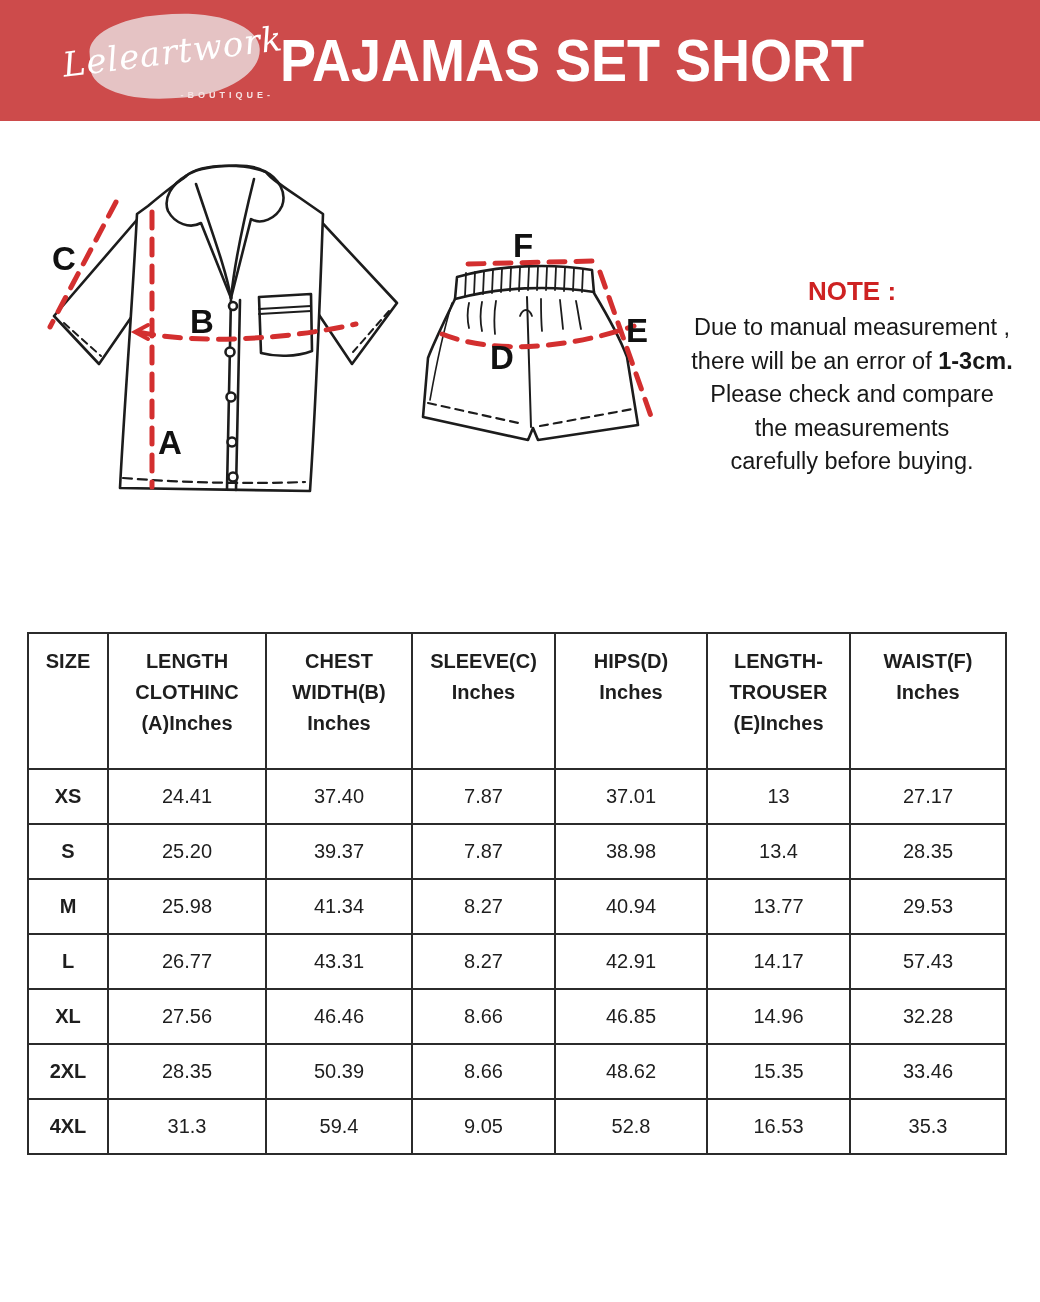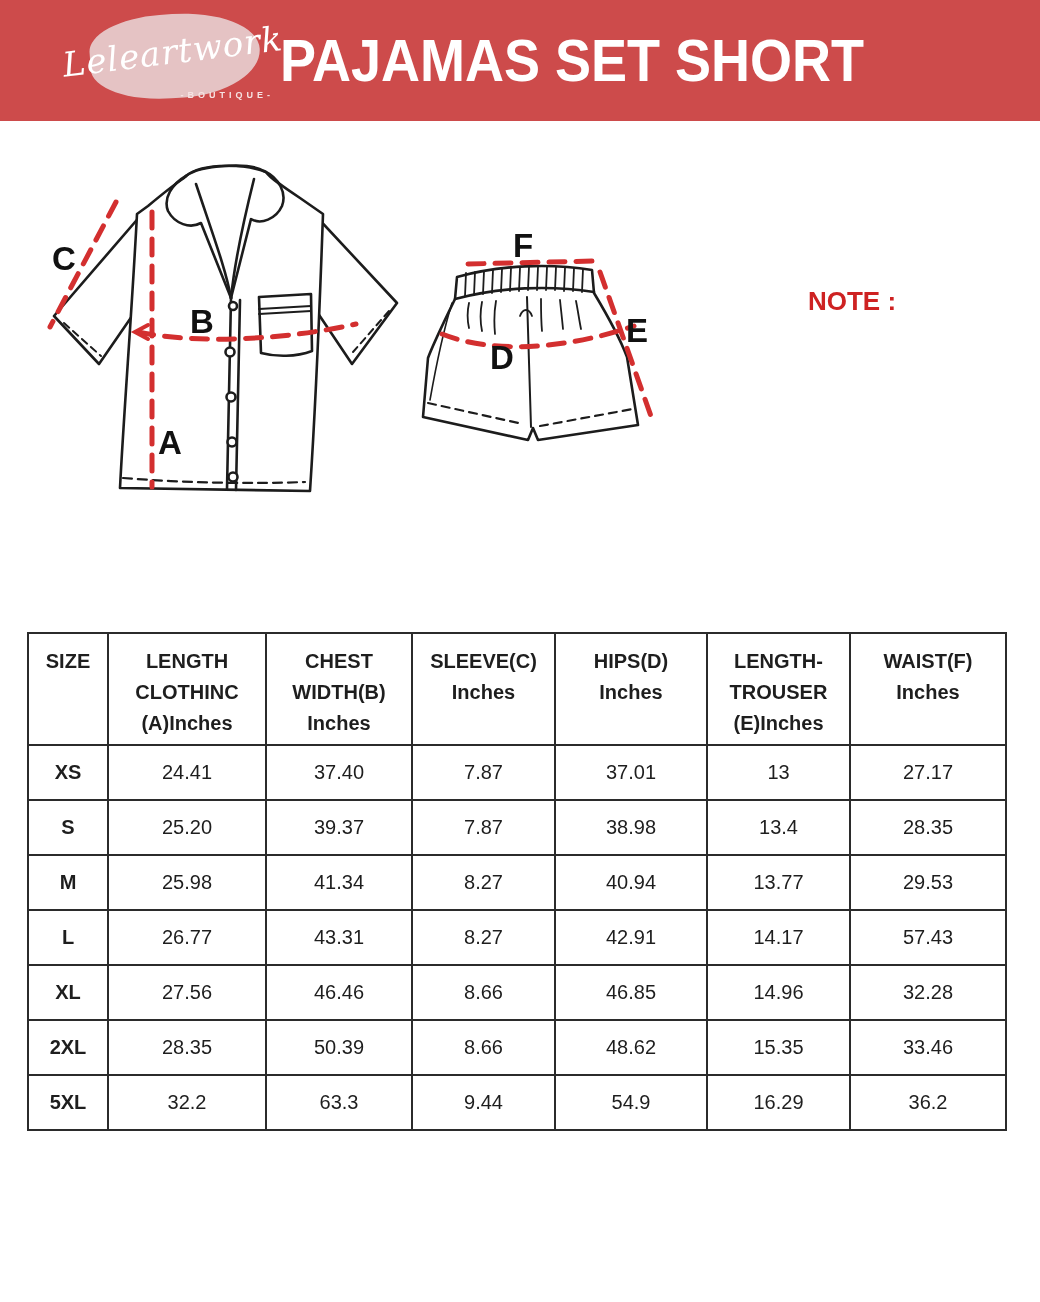--- a/index.html
+++ b/index.html
@@ -49,34 +49,34 @@
   .lbl-b { left:190px; top:305px; }
   .lbl-a { left:158px; top:426px; }
   .lbl-f { left:513px; top:229px; }
   .lbl-d { left:490px; top:341px; }
   .lbl-e { left:626px; top:314px; }
 
   
   .note {
     position:absolute; left:664px; top:276px; width:376px; text-align:center;
   }
-  .note-title { font-size:26px; font-weight:bold; color:#ce2222; line-height:30px;margin-top:10px; }
+  .note-title { font-size:26px; font-weight:bold; color:#ce2222; line-height:30px; }
   .note-body  { margin-top:5px; font-size:23.5px; line-height:33.5px; color:#171717; }
   .note-body b { font-weight:bold; }
 
   
   table.size-table {
     position:absolute; left:27px; top:632px; width:978px;
     border-collapse:collapse; table-layout:fixed;
   }
   .size-table th, .size-table td {
     border:2px solid #2b2b2b; text-align:center; background:#ffffff;
   }
   .size-table th {
-    height:112px; vertical-align:top; padding-top:12px;
+    height:136px; vertical-align:top; padding-top:12px;
     font-size:20px; font-weight:bold; line-height:31px; white-space:pre-line;
   }
   .size-table td { height:55px; font-size:20px; font-weight:normal; }
   .size-table td.size-cell { font-weight:bold; }
 </style>
 </head>
 <body>
 
 <div class="page">
 
@@ -157,20 +157,27 @@
 
   <div class="measure-label lbl-c">C</div>
   <div class="measure-label lbl-b">B</div>
   <div class="measure-label lbl-a">A</div>
   <div class="measure-label lbl-f">F</div>
   <div class="measure-label lbl-d">D</div>
   <div class="measure-label lbl-e">E</div>
 
   <aside class="note">
     <div class="note-title">NOTE :</div>
+    <div class="note-body">
+      <div>Due to manual measurement ,</div>
+      <div><span>there will be an error of </span><b>1-3cm.</b></div>
+      <div>Please check and compare</div>
+      <div>the measurements</div>
+      <div>carefully before buying.</div>
+    </div>
   </aside>
 
   <table class="size-table">
     <colgroup>
       <col style="width:80px">
         <col style="width:158px">
         <col style="width:146px">
       <col style="width:143px">
         <col style="width:152px">
         <col style="width:143px">
@@ -245,24 +252,24 @@
       <tr>
         <td class="size-cell">2XL</td>
         <td>28.35</td>
         <td>50.39</td>
         <td>8.66</td>
         <td>48.62</td>
         <td>15.35</td>
         <td>33.46</td>
       </tr>
       <tr>
-        <td class="size-cell">5XL</td>
-        <td>32.2</td>
-        <td>63.3</td>
-        <td>9.44</td>
-        <td>54.9</td>
-        <td>16.29</td>
-        <td>36.2</td>
+        <td class="size-cell">4XL</td>
+        <td>31.3</td>
+        <td>59.4</td>
+        <td>9.05</td>
+        <td>52.8</td>
+        <td>16.53</td>
+        <td>35.3</td>
       </tr>
     </tbody>
   </table>
 
 </div>
 
 </body></html>

